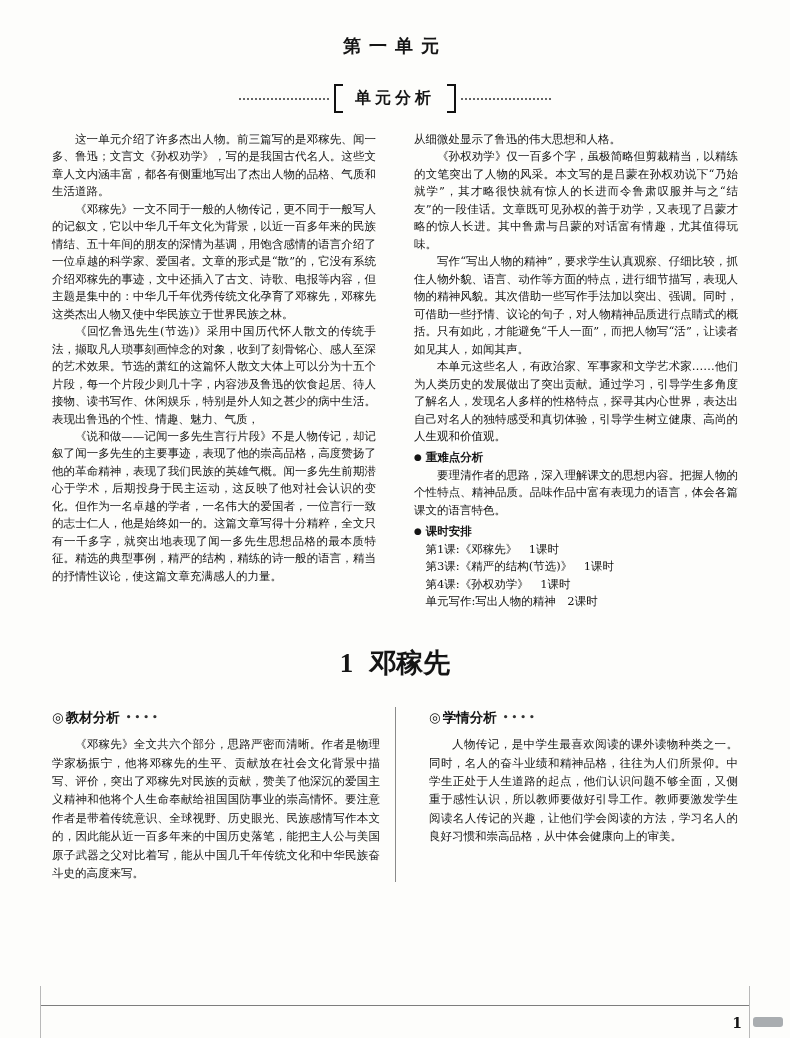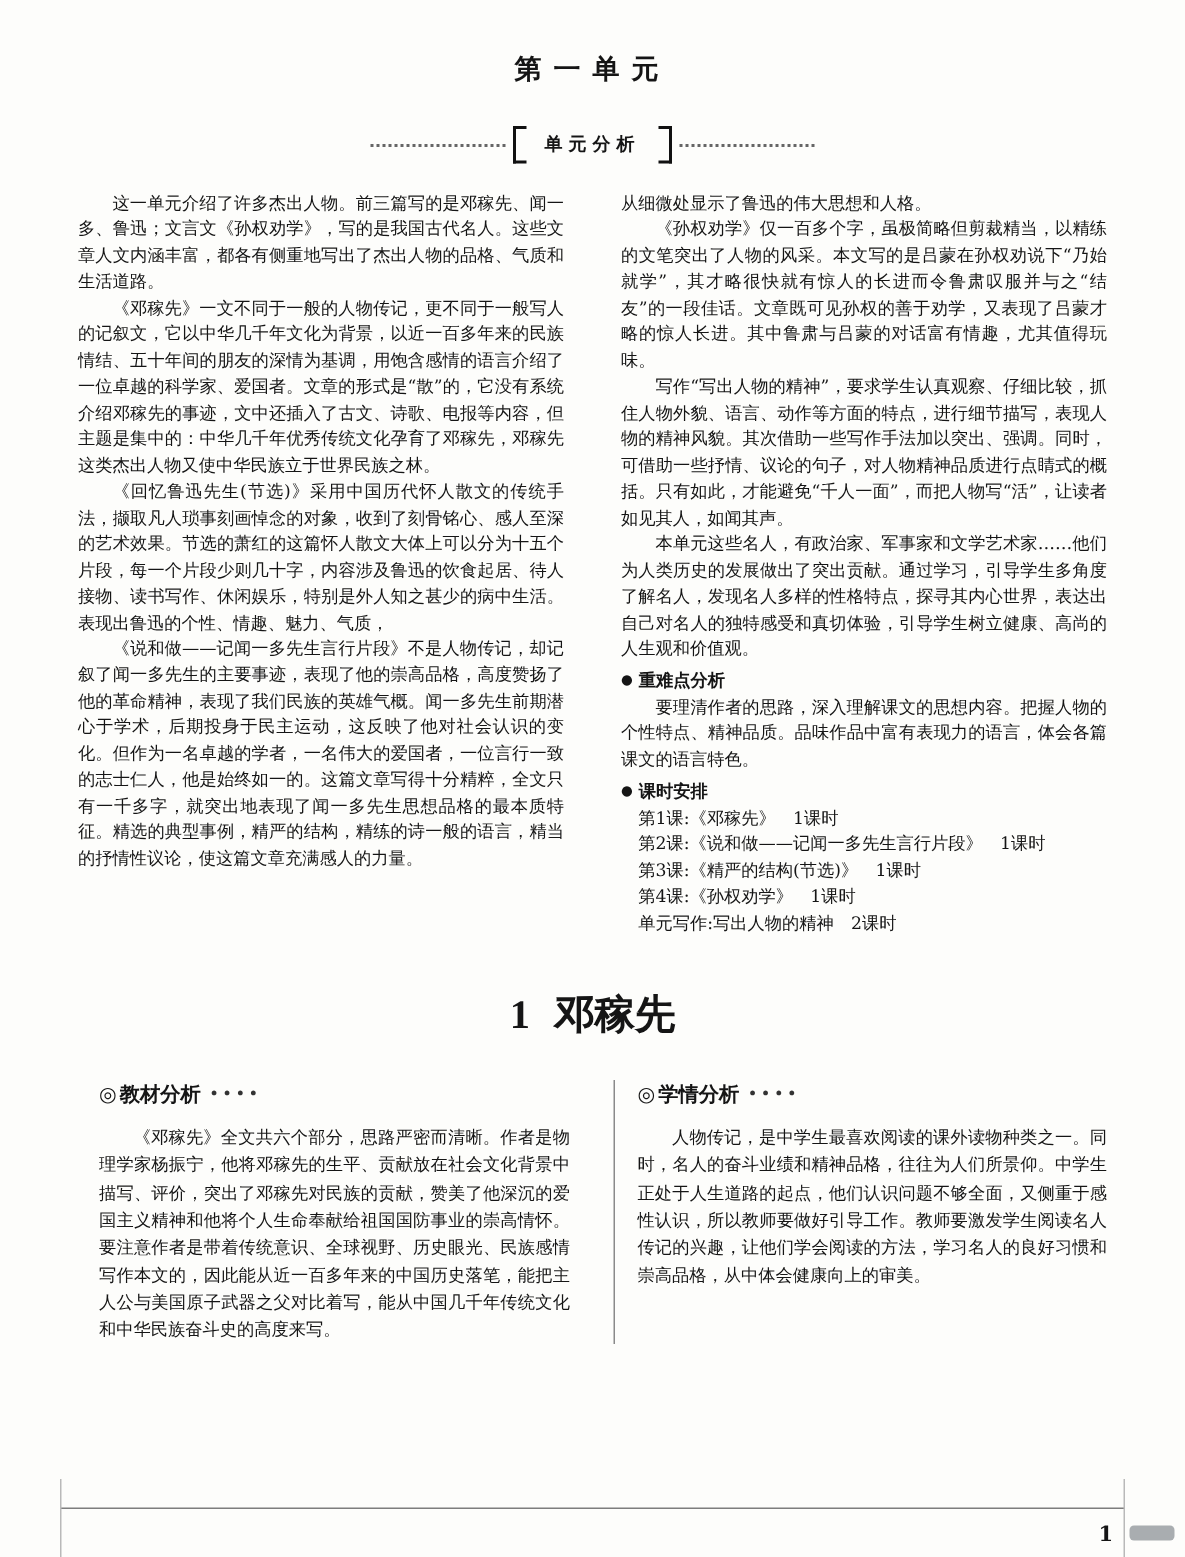--- a/index.html
+++ b/index.html
@@ -35,21 +35,21 @@
     height: 0;
     border-top: 2px dotted #666;
   }
   .bracket-box { display: flex; align-items: stretch; margin: 0 5px; }
   .bk { width: 9px; }
   .bk-l { border-left: 2.5px solid #111; border-top: 2.5px solid #111; border-bottom: 2.5px solid #111; }
   .bk-r { border-right: 2.5px solid #111; border-top: 2.5px solid #111; border-bottom: 2.5px solid #111; }
   .banner-title {
     font-family: "DejaVu Sans", "Liberation Sans", sans-serif;
     font-weight: bold;
-    font-size: 12px;
+    font-size: 16px;
     letter-spacing: 4px;
     padding: 4px 12px;
   }
 
   .columns {
     display: flex;
     gap: 38px;
     margin-top: 18px;
     font-size: 11.5px;
     line-height: 1.52;
@@ -77,23 +77,23 @@
   }
   .lesson-title .num { margin-right: 16px; }
 
   .analysis-cols {
     display: flex;
     margin-top: 26px;
     font-size: 11.5px;
     line-height: 1.6;
     text-align: justify;
   }
-  .a-col { width: 343px; margin-left: 14px; }
+  .a-col { width: 343px; }
   .a-col.left  { padding-right: 15px; }
-  .a-col.right { padding-left: 15px; border-left: 1px solid #8a8a8a; }
+  .a-col.right { padding-left: 33px; border-left: 1px solid #8a8a8a; }
   .a-head {
     font-family: "DejaVu Sans", "Liberation Sans", sans-serif;
     font-weight: bold;
     font-size: 13.5px;
     margin-bottom: 7px;
   }
   .a-head .marker { font-weight: normal; margin-right: 2px; }
   .a-head .dots { font-size: 9px; letter-spacing: 3px; vertical-align: 2px; margin-left: 6px; color: #333; }
   .a-body { text-indent: 2em; }
 
@@ -159,21 +159,20 @@
         <div class="bullet-head">
           <span class="dot">●</span><span>重难点分析</span>
         </div>
         <p class="kp-body">要理清作者的思路，深入理解课文的思想内容。把握人物的个性特点、精神品质。品味作品中富有表现力的语言，体会各篇课文的语言特色。</p>
 
         <div class="bullet-head">
           <span class="dot">●</span><span>课时安排</span>
         </div>
         <div class="schedule">
           <div class="schedule-item">第1课:《邓稼先》　1课时</div>
-          <div class="schedule-item">第2课:《说和做——记闻一多先生言行片段》　1课时</div>
           <div class="schedule-item">第3课:《精严的结构(节选)》　1课时</div>
           <div class="schedule-item">第4课:《孙权劝学》　1课时</div>
           <div class="schedule-item">单元写作:写出人物的精神　2课时</div>
         </div>
       </div>
     </div>
 
     <div class="lesson-title">
       <span class="num">1</span><span>邓稼先</span>
     </div>

